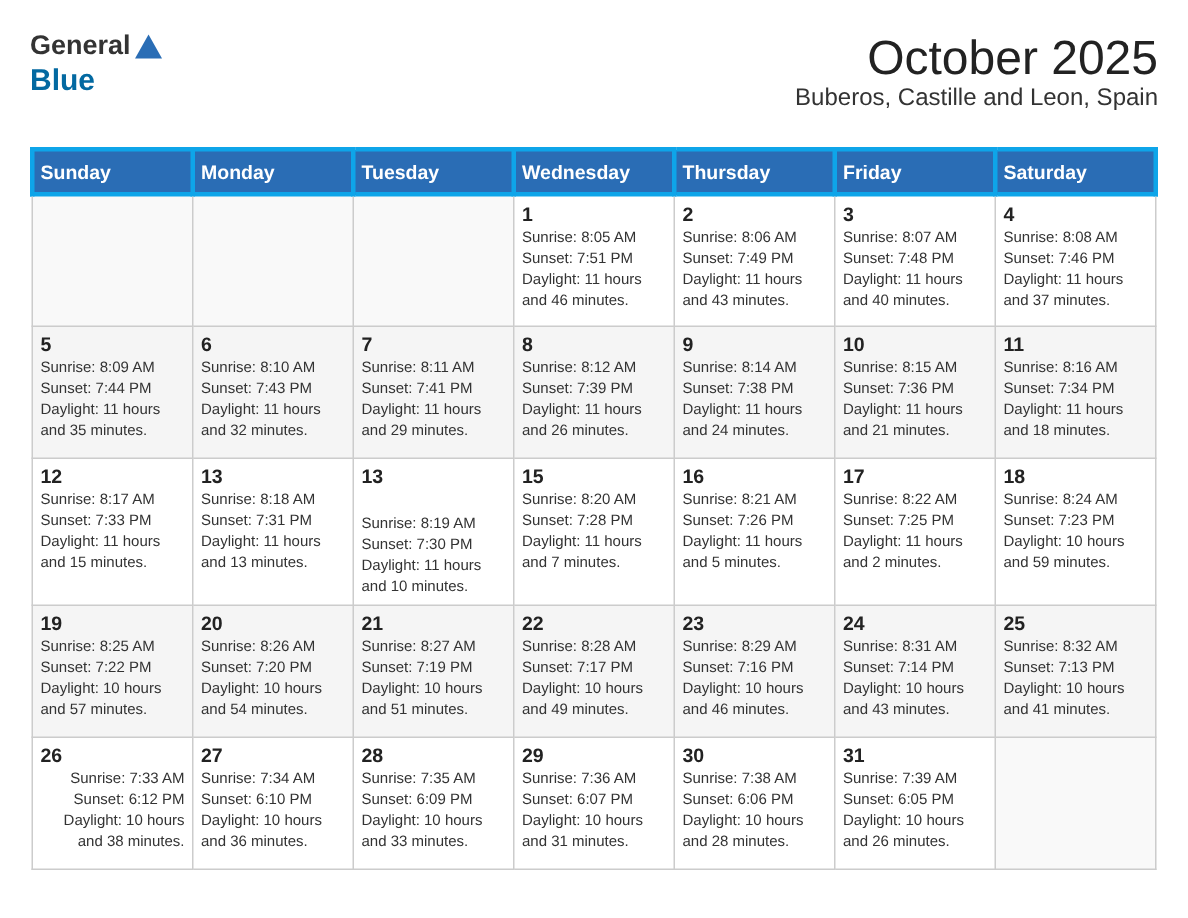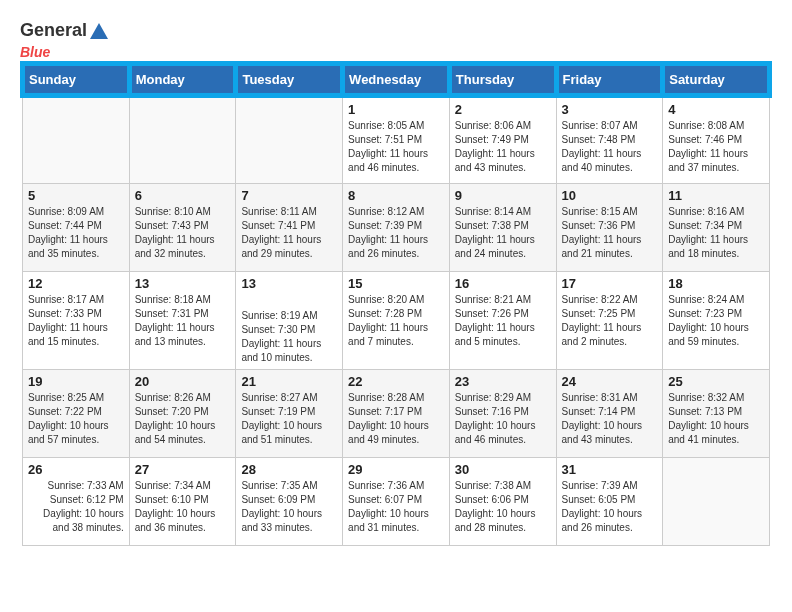--- a/index.html
+++ b/index.html
@@ -7,21 +7,21 @@
       font-family: Arial, sans-serif;
       background: #fff;
       width: 792px;
       min-height: 612px;
       padding: 20px;
     }
     .header {
       display: flex;
       justify-content: space-between;
       align-items: flex-start;
-      margin-bottom: 0;
+      margin-bottom: 23px;
     }
     .logo {
       display: flex;
       align-items: center;
     }
     .title-block {
       text-align: right;
     }
     .month-title {
       font-size: 32px;
@@ -37,21 +37,21 @@
       border-collapse: collapse;
       table-layout: fixed;
     }
     thead tr th {
       background-color: #2a6db5;
       color: #fff;
       font-size: 13px;
       font-weight: bold;
       padding: 6px 4px;
       text-align: left;
-      border: 5px solid #0ea5e9;
+      border: 3px solid #0ea5e9;
     }
     tbody tr td {
       vertical-align: top;
       border: 1px solid #ccc;
       padding: 4px 5px;
       font-size: 10.5px;
       height: 88px;
       background: #fff;
     }
     tbody tr:nth-child(even) td {
@@ -74,22 +74,26 @@
   </style>
 </head>
 <body>
 
 <div class="header">
   <div class="logo">
     <div>
       <span style="font-size:18px;font-weight:bold;color:#333;">General</span><svg width="22" height="22" viewBox="0 0 22 22" style="display:inline-block;vertical-align:middle;margin:0 1px;">
           <polygon points="11,2 20,18 2,18" fill="#2a6db5"></polygon>
         </svg><br>
-      <span style="font-size:14px;font-weight:bold;color:#ef4444;font-style:italic;">Blue</span>
+      <span style="font-size:20px;font-weight:bold;color:#0369a1;">Blue</span>
     </div>
+  </div>
+  <div class="title-block">
+    <div class="month-title">October 2025</div>
+    <div class="location-subtitle">Buberos, Castille and Leon, Spain</div>
   </div>
 </div>
 
 <table>
   <thead>
     <tr>
     <th>Sunday</th>
         <th>Monday</th>
         <th>Tuesday</th>
         <th>Wednesday</th>

